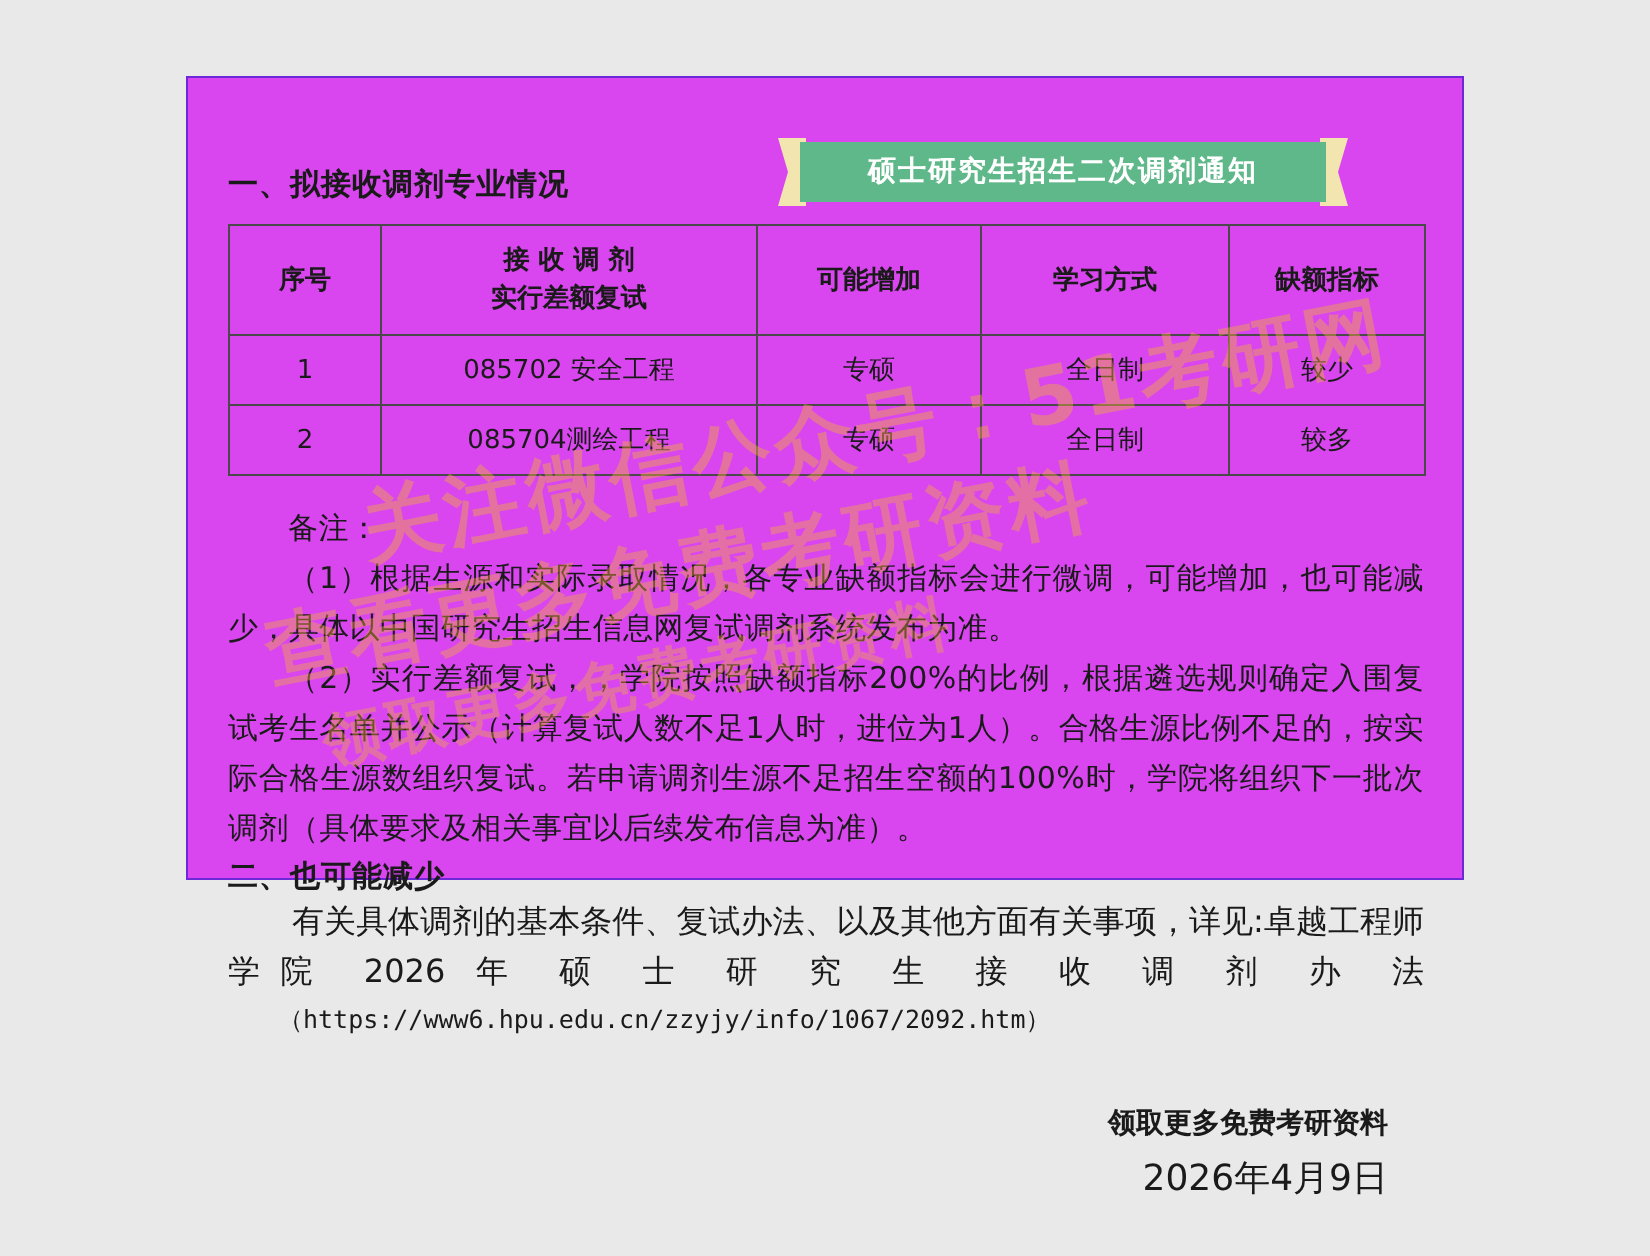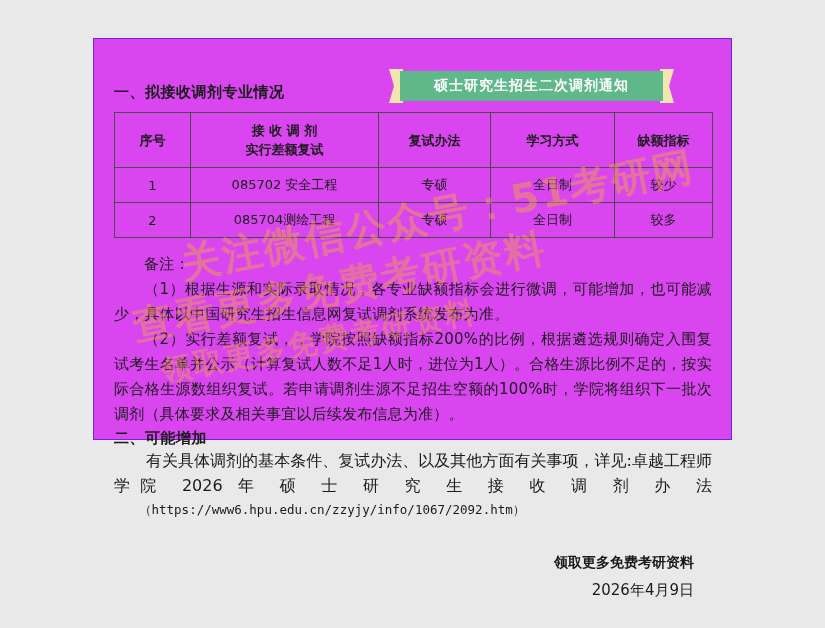--- a/index.html
+++ b/index.html
@@ -131,21 +131,21 @@
   .sign {
     margin-top: 26px;
     text-align: right;
     font-size: 14px;
     font-weight: bold;
     line-height: 28px;
     padding-right: 18px;
   }
   .sign .date {
     font-weight: normal;
-    font-size: 15px;
+    font-size: 18px;
   }
   
   #watermark {
     position: absolute;
     left: 0;
     top: 0;
     width: 825px;
     height: 628px;
     pointer-events: none;
     overflow: hidden;
@@ -203,21 +203,21 @@
           <col class="col4">
           <col class="col5">
       </colgroup>
       <thead>
         <tr>
           <th>序号</th>
           <th>
             <div>接 收 调 剂</div>
             <div>实行差额复试</div>
           </th>
-          <th>复试办法</th>
+          <th>可能增加</th>
           <th>学习方式</th>
           <th>缺额指标</th>
         </tr>
       </thead>
       <tbody>
         <tr>
           <td>1</td>
           <td>085702 安全工程</td>
           <td>专硕</td>
           <td>全日制</td>
@@ -232,21 +232,21 @@
         </tr>
       </tbody>
     </table>
 
     <div class="notes">
       <p class="indent2">备注：</p>
       <p class="indent2">（1）根据生源和实际录取情况，各专业缺额指标会进行微调，可能增加，也可能减少，具体以中国研究生招生信息网复试调剂系统发布为准。</p>
       <p class="indent2">（2）实行差额复试，，学院按照缺额指标200%的比例，根据遴选规则确定入围复试考生名单并公示（计算复试人数不足1人时，进位为1人）。合格生源比例不足的，按实际合格生源数组织复试。若申请调剂生源不足招生空额的100%时，学院将组织下一批次调剂（具体要求及相关事宜以后续发布信息为准）。</p>
     </div>
 
-    <h2 class="section2">二、可能增加</h2>
+    <h2 class="section2">二、也可能减少</h2>
     <p class="para-justify">有关具体调剂的基本条件、复试办法、以及其他方面有关事项，详见:卓越工程师学院 2026 年 硕 士 研 究 生 接 收 调 剂 办 法</p>
     <p class="url-line">（https://www6.hpu.edu.cn/zzyjy/info/1067/2092.htm）</p>
 
     <div class="sign">
       <div>领取更多免费考研资料</div>
       <div class="date">2026年4月9日</div>
     </div>
 
   </div>
 </div>

